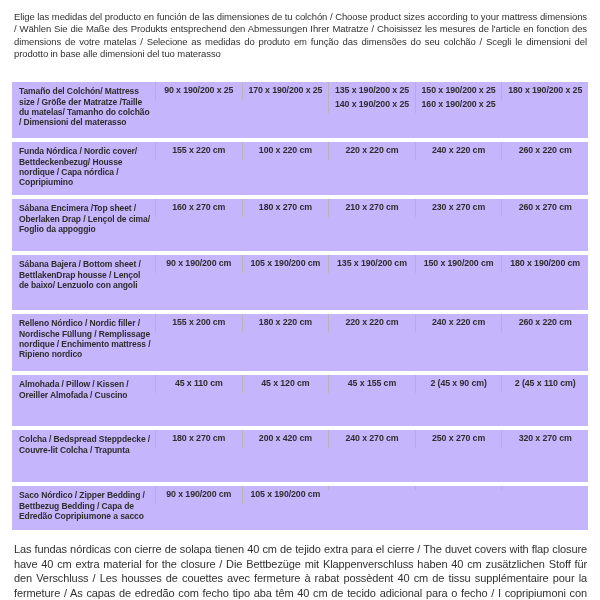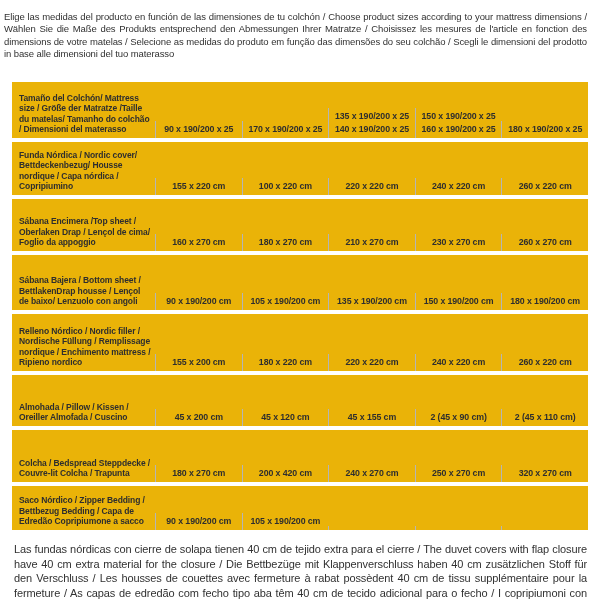--- a/index.html
+++ b/index.html
@@ -2,32 +2,32 @@
 <html><head>
 <meta charset="utf-8">
 <style>
   html,body{margin:0;padding:0;}
   body{
     width:600px;height:600px;background:#ffffff;
     font-family:"Liberation Sans", sans-serif;
     color:#2e2e2e;overflow:hidden;
   }
   .intro{
-    margin:11px 13px 22px 4px;
+    margin:11px 13px 22px 14px;
     font-size:9.5px;line-height:1.3;
     text-align:justify;color:#313131;
     letter-spacing:-0.1px;
   }
   .size-table{
     margin:0 12px;
     display:flex;flex-direction:column;gap:4px;
   }
   .t-row{
-    display:flex;align-items:flex-end;
-    background:#eab308;
+    display:flex;align-items:flex-start;
+    background:#c4b5fd;
   }
   .t-row:nth-child(1){min-height:56px}
   .t-row:nth-child(2){min-height:53px}
   .t-row:nth-child(3){min-height:52px}
   .t-row:nth-child(4){min-height:55px}
   .t-row:nth-child(5){min-height:57px}
   .t-row:nth-child(6){min-height:51px}
   .t-row:nth-child(7){min-height:52px}
   .t-row:nth-child(8){min-height:44px}
   .cell-label{
@@ -103,21 +103,21 @@
     <div class="cell-label">Relleno Nórdico / Nordic filler / Nordische Füllung / Remplissage nordique / Enchimento mattress / Ripieno nordico</div>
     <div class="cell-val">155 x 200 cm</div>
     <div class="cell-val">180 x 220 cm</div>
     <div class="cell-val">220 x 220 cm</div>
     <div class="cell-val">240 x 220 cm</div>
     <div class="cell-val">260 x 220 cm</div>
   </div>
 
   <div class="t-row">
     <div class="cell-label">Almohada / Pillow / Kissen / Oreiller Almofada / Cuscino</div>
-    <div class="cell-val">45 x 200 cm</div>
+    <div class="cell-val">45 x 110 cm</div>
     <div class="cell-val">45 x 120 cm</div>
     <div class="cell-val">45 x 155 cm</div>
     <div class="cell-val">2 (45 x 90 cm)</div>
     <div class="cell-val">2 (45 x 110 cm)</div>
   </div>
 
   <div class="t-row">
     <div class="cell-label">Colcha / Bedspread Steppdecke / Couvre-lit Colcha / Trapunta</div>
     <div class="cell-val">180 x 270 cm</div>
     <div class="cell-val">200 x 420 cm</div>

